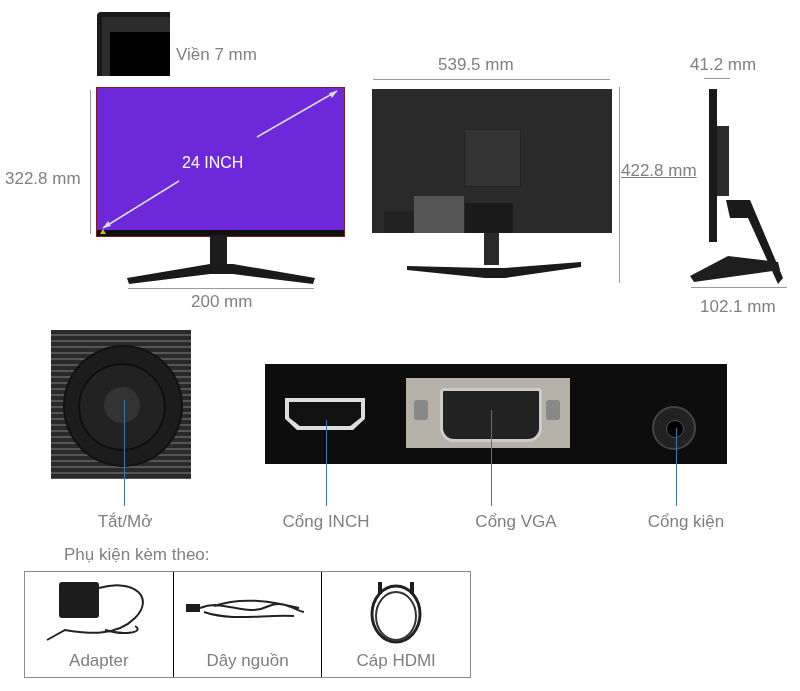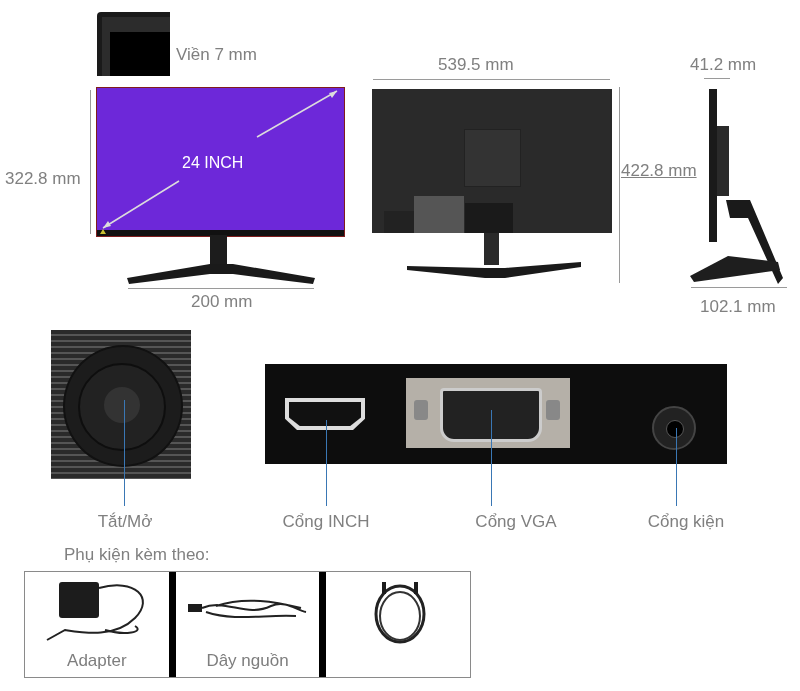--- a/index.html
+++ b/index.html
@@ -4,21 +4,21 @@
 <style>
   html, body { margin: 0; padding: 0; background: #ffffff; }
   body { width: 800px; height: 691px; position: relative; overflow: hidden; font-family: "Liberation Sans", sans-serif; color: #7a7a7a; }
   .abs { position: absolute; }
   .lbl { font-size: 17px; color: #808080; white-space: nowrap; }
   .arrow-h { position: absolute; height: 1px; background: #9a9a9a; }
   .arrow-v { position: absolute; width: 1px; background: #9a9a9a; }
   .callout { position: absolute; width: 1px; background: #3a77b4; }
   .cap { position: absolute; font-size: 17px; color: #808080; text-align: center; white-space: nowrap; }
   .acc-table { position: absolute; left: 24px; top: 571px; width: 445px; height: 105px; border: 1px solid #8a8a8a; display: flex; }
-  .acc-cell { flex: 1; border-right: 7px solid #000000; position: relative; }
+  .acc-cell { flex: 1; border-right: 1px solid #000000; position: relative; }
   .acc-cell:last-child { border-right: none; }
   .acc-label { position: absolute; bottom: 6px; left: 0; right: 0; text-align: center; font-size: 17px; color: #7e7e7e; }
 </style>
 </head>
 <body>
 
 <div class="abs" style="left:97px;top:12px;width:73px;height:64px;background:#1a1a1a;border-top-left-radius:4px;">
   <div style="position:absolute;left:5px;top:5px;right:0;bottom:0;background:#2c2c2c;"></div>
   <div style="position:absolute;left:13px;top:20px;right:0;bottom:0;background:#000;"></div>
 </div>
@@ -121,14 +121,15 @@
     </svg>
     <div class="acc-label">Dây nguồn</div>
   </div>
   <div class="acc-cell">
     <svg width="148" height="70" style="position:absolute;left:0;top:6px;">
       <ellipse cx="74" cy="36" rx="24" ry="28" stroke="#222" stroke-width="3" fill="none"></ellipse>
       <ellipse cx="74" cy="38" rx="20" ry="24" stroke="#333" stroke-width="2" fill="none"></ellipse>
       <rect x="56" y="4" width="4" height="12" fill="#1c1c1c"></rect>
       <rect x="88" y="4" width="4" height="12" fill="#1c1c1c"></rect>
     </svg>
+    <div class="acc-label">Cáp HDMI</div>
   </div>
 </div>
 
 </body></html>

